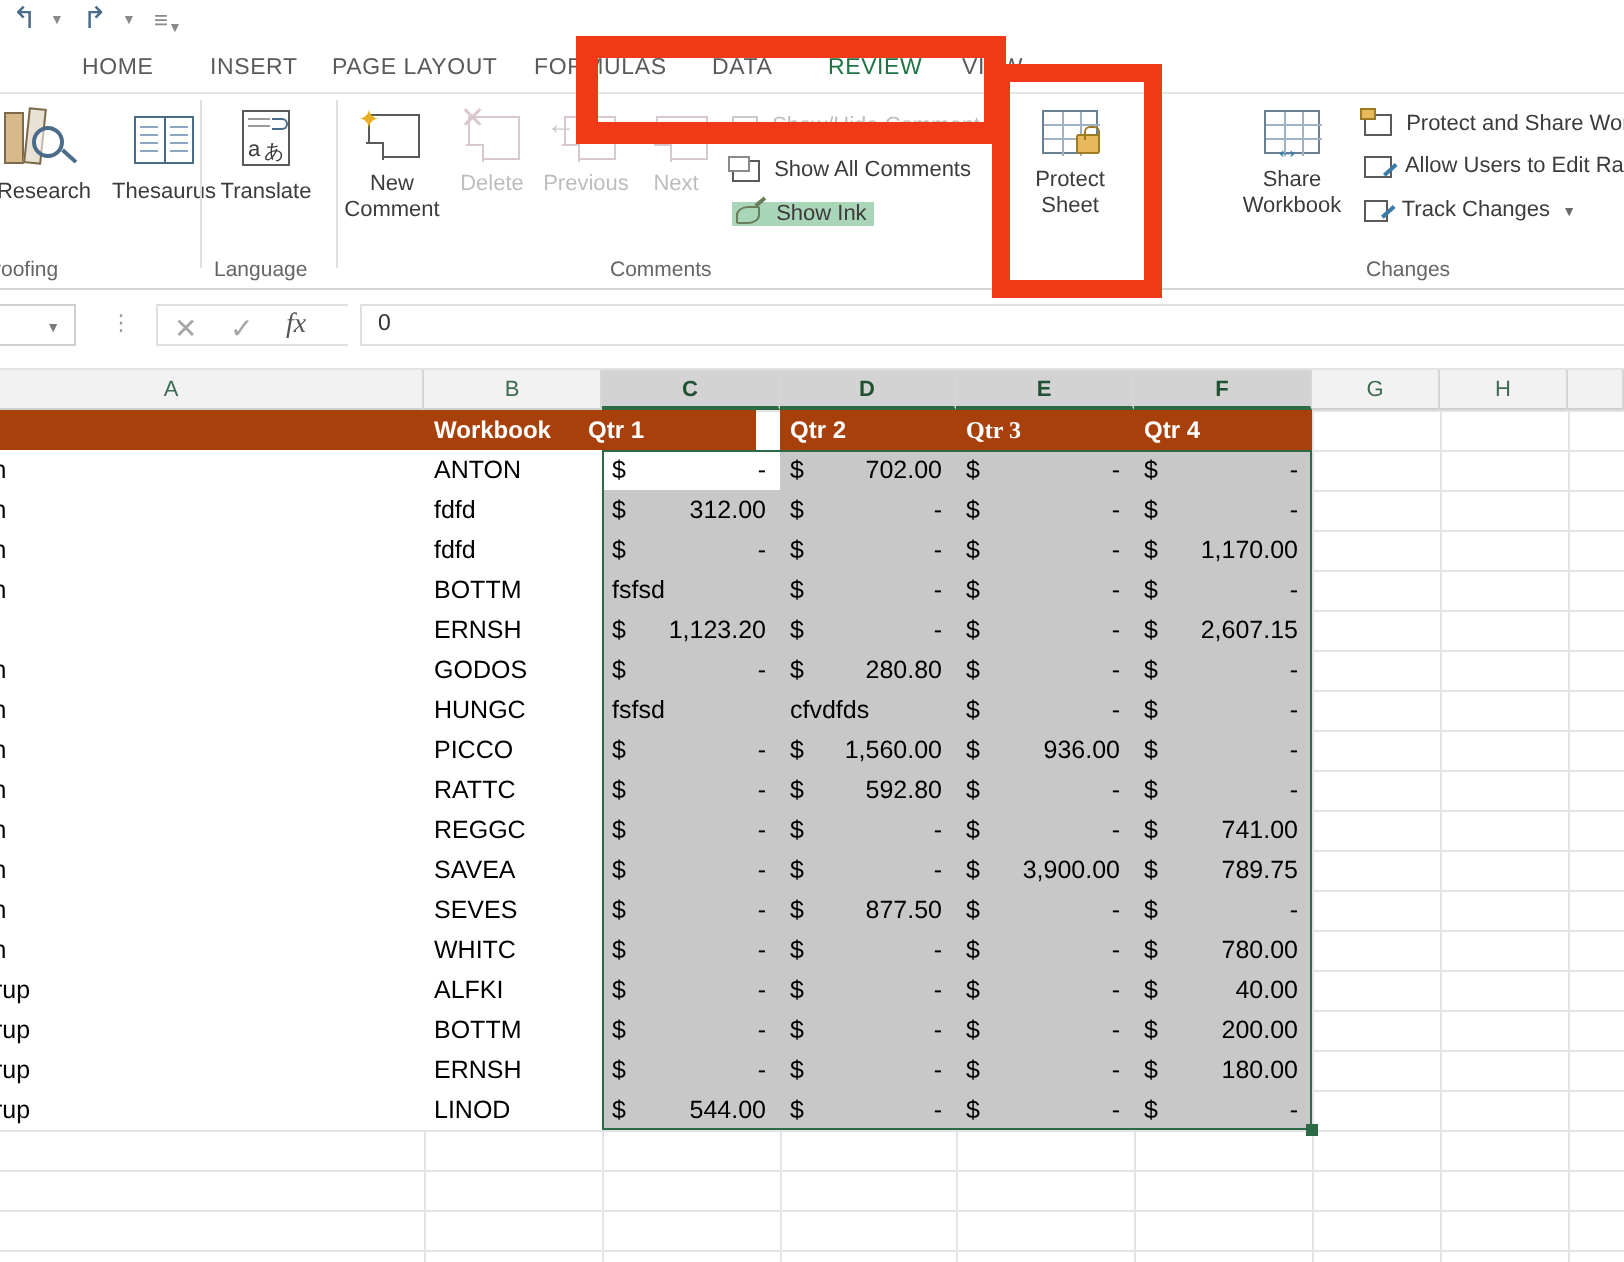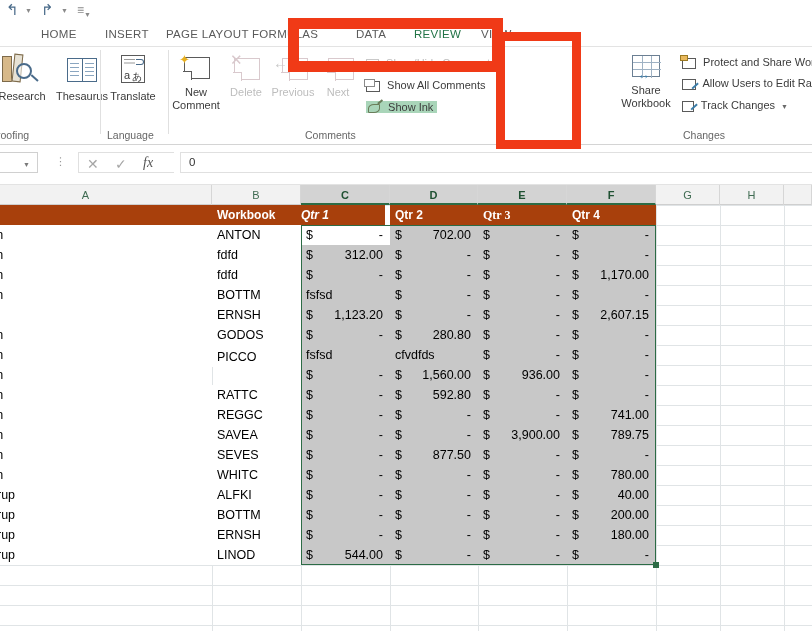--- a/index.html
+++ b/index.html
@@ -109,21 +109,21 @@
     <span class="qat-btn" style="left:41px; transform:scaleX(-1);">↰</span>
     <span class="qat-caret" style="left:61px;">▼</span>
     <span class="qat-btn" style="left:77px; font-size:12px; color:#8a8a8a;">≡</span>
     <span class="qat-caret" style="left:84px; top:11px;">▼</span>
   </div>
 
   <div class="tabstrip">
     <div class="tab" style="left:17px;">HOME</div>
     <div class="tab" style="left:81px;">INSERT</div>
     <div class="tab" style="left:142px;">PAGE LAYOUT</div>
-    <div class="tab" style="left:228px;">FORMULAS</div>
+    <div class="tab" style="left:243px;">FORMULAS</div>
     <div class="tab" style="left:332px;">DATA</div>
     <div class="tab active" style="left:390px;">
       <span class="tabbox"></span>
       <span>REVIEW</span>
     </div>
     <div class="tab" style="left:457px;">VIEW</div>
   </div>
   <div class="tabstrip-underline"></div>
 
   <div class="ribbon">
@@ -213,20 +213,33 @@
           <span style="position:absolute;left:0;top:1px;width:12px;height:9px;border:1.3px solid #6a7d5a;border-radius:50% 10% 50% 10%;"></span>
           <span style="position:absolute;left:9px;top:-2px;width:6px;height:1.5px;background:#6a7d5a;transform:rotate(-40deg);"></span>
         </span>
         <span>Show Ink</span>
       </span>
     </div>
 
     <div class="glabel" style="left:305px;">Comments</div>
     <div class="rgroup-sep" style="left:497px;"></div>
 
+    <div class="bigbtn" style="left:505px; top:6px; width:60px;">
+      <span class="bi" style="position:relative;width:32px;height:28px;">
+        <span class="gridicon" style="position:absolute;left:2px;top:2px;">
+          <i style="left:0;top:6px;width:28px;height:1px;"></i>
+          <i style="left:0;top:13px;width:28px;height:1px;"></i>
+          <i style="left:9px;top:0;width:1px;height:22px;"></i>
+          <i style="left:18px;top:0;width:1px;height:22px;"></i>
+        </span>
+        <span class="lock" style="left:19px;top:14px;"></span>
+      </span>
+      <span>Protect</span>
+      <span>Sheet</span>
+    </div>
 
 
     <div class="bigbtn" style="left:617px; top:6px; width:58px;">
       <span class="bi" style="position:relative;width:32px;height:28px;">
         <span class="gridicon" style="position:absolute;left:2px;top:2px;">
           <i style="left:0;top:6px;width:28px;height:1px;"></i>
           <i style="left:0;top:13px;width:28px;height:1px;"></i>
           <i style="left:9px;top:0;width:1px;height:22px;"></i>
           <i style="left:18px;top:0;width:1px;height:22px;"></i>
         </span>
@@ -317,21 +330,21 @@
         <div class="gline-v" style="left: 390px;"></div>
         <div class="gline-v" style="left: 478px;"></div>
         <div class="gline-v" style="left: 567px;"></div>
         <div class="gline-v" style="left: 656px;"></div>
         <div class="gline-v" style="left: 720px;"></div>
         <div class="gline-v" style="left: 784px;"></div>
         <div class="cell hdrcell" style="left: -40px; width: 252px; top: 0px;"></div>
         <div class="cell hdrcell" style="left: 212px; width: 89px; top: 0px;">
           <span class="txt">Workbook</span>
         </div>
-        <div class="cell hdrcell" style="left: 296px; width: 89px; top: 0px; font-style: italic;">
+        <div class="cell hdrcell" style="left: 289px; width: 89px; top: 0px;">
           <span class="txt">Qtr 1</span>
         </div>
         <div class="cell hdrcell" style="left: 390px; width: 88px; top: 0px;">
           <span class="txt">Qtr 2</span>
         </div>
         <div class="cell hdrcell" style="left: 478px; width: 89px; top: 0px; font-family: Liberation Serif, serif;">
           <span class="txt">Qtr 3</span>
         </div>
         <div class="cell hdrcell" style="left: 567px; width: 89px; top: 0px;">
           <span class="txt">Qtr 4</span>
@@ -483,21 +496,21 @@
           <span class="dsym">$</span>
           <span class="dval">-</span>
         </div>
         <div class="cell shaded" style="left: 567px; width: 89px; top: 140px;">
           <span class="dsym">$</span>
           <span class="dval">-</span>
         </div>
         <div class="cell white" style="left: -40px; width: 252px; top: 160px;">
           <span class="txt">Mutton</span>
         </div>
-        <div class="cell white" style="left: 212px; width: 89px; top: 142px;">
+        <div class="cell white" style="left: 212px; width: 89px; top: 160px;">
           <span class="txt">PICCO</span>
         </div>
         <div class="cell shaded" style="left: 301px; width: 89px; top: 160px;">
           <span class="dsym">$</span>
           <span class="dval">-</span>
         </div>
         <div class="cell shaded" style="left: 390px; width: 88px; top: 160px;">
           <span class="dsym">$</span>
           <span class="dval">1,560.00</span>
         </div>

